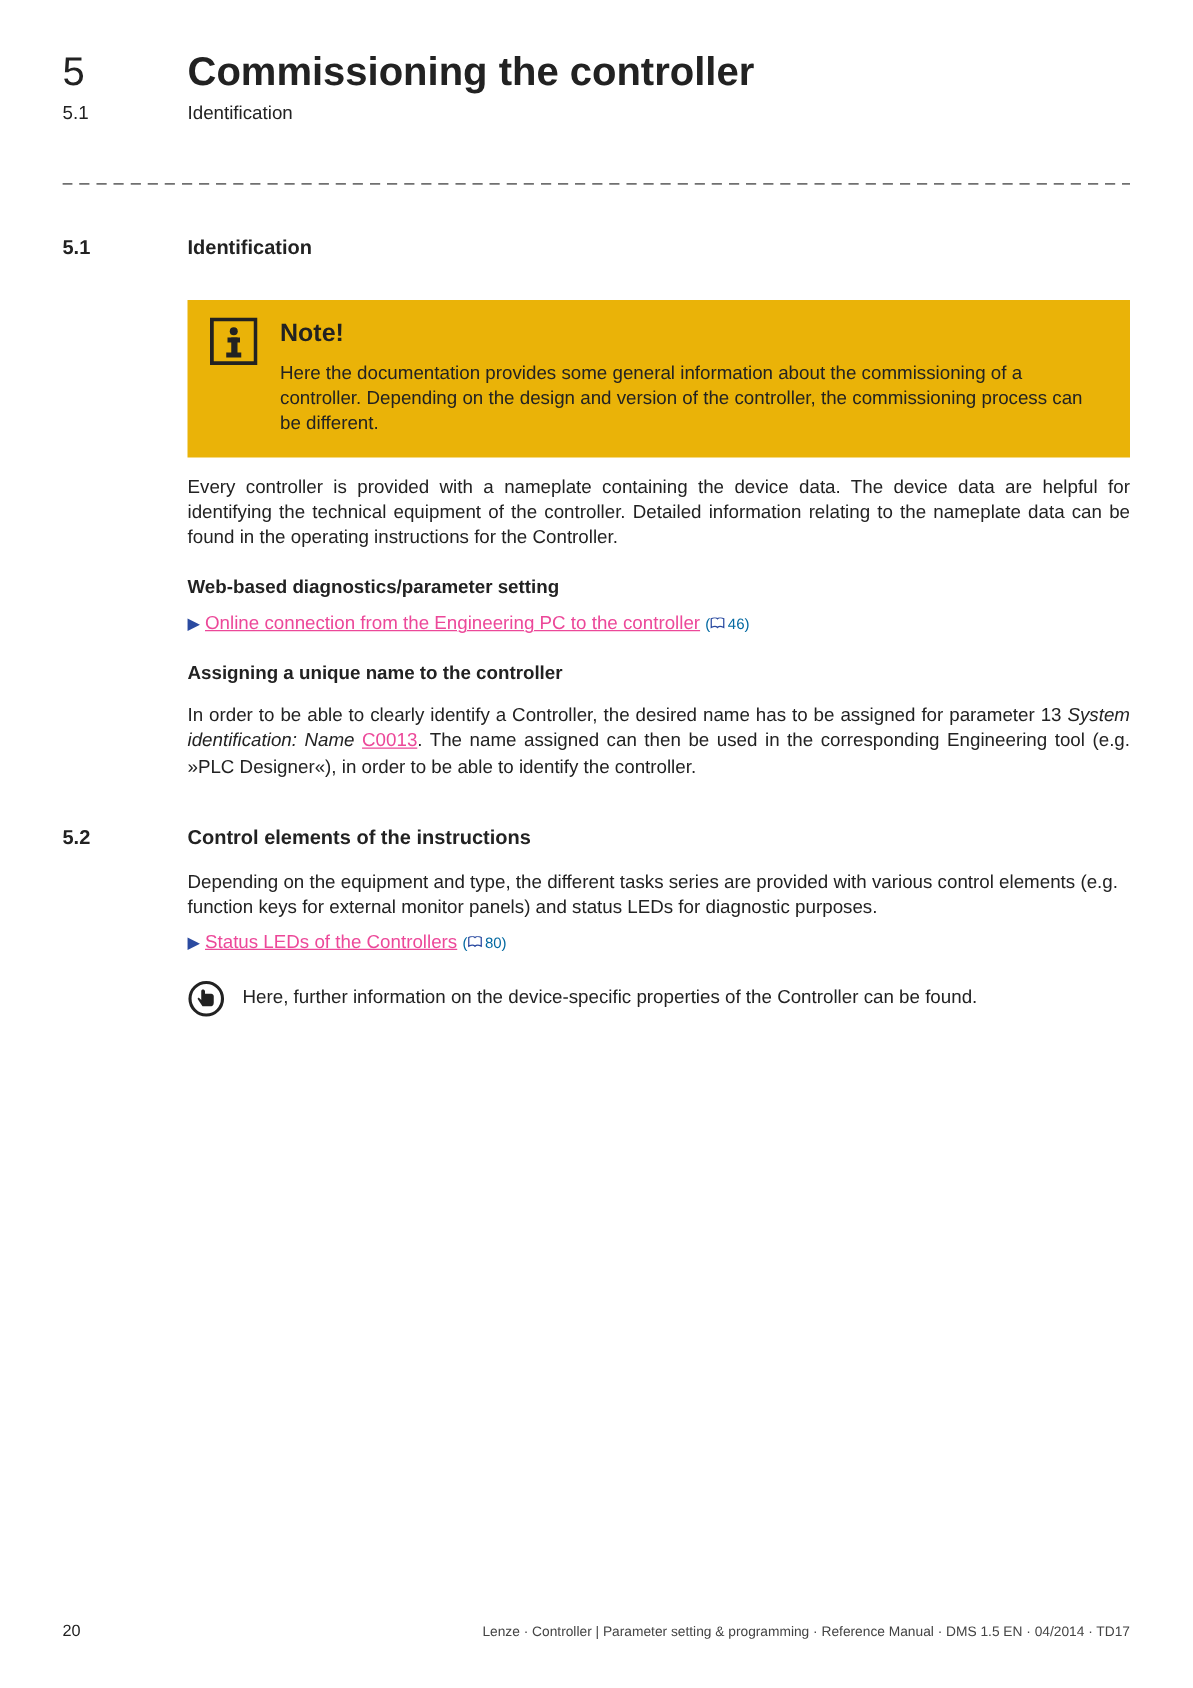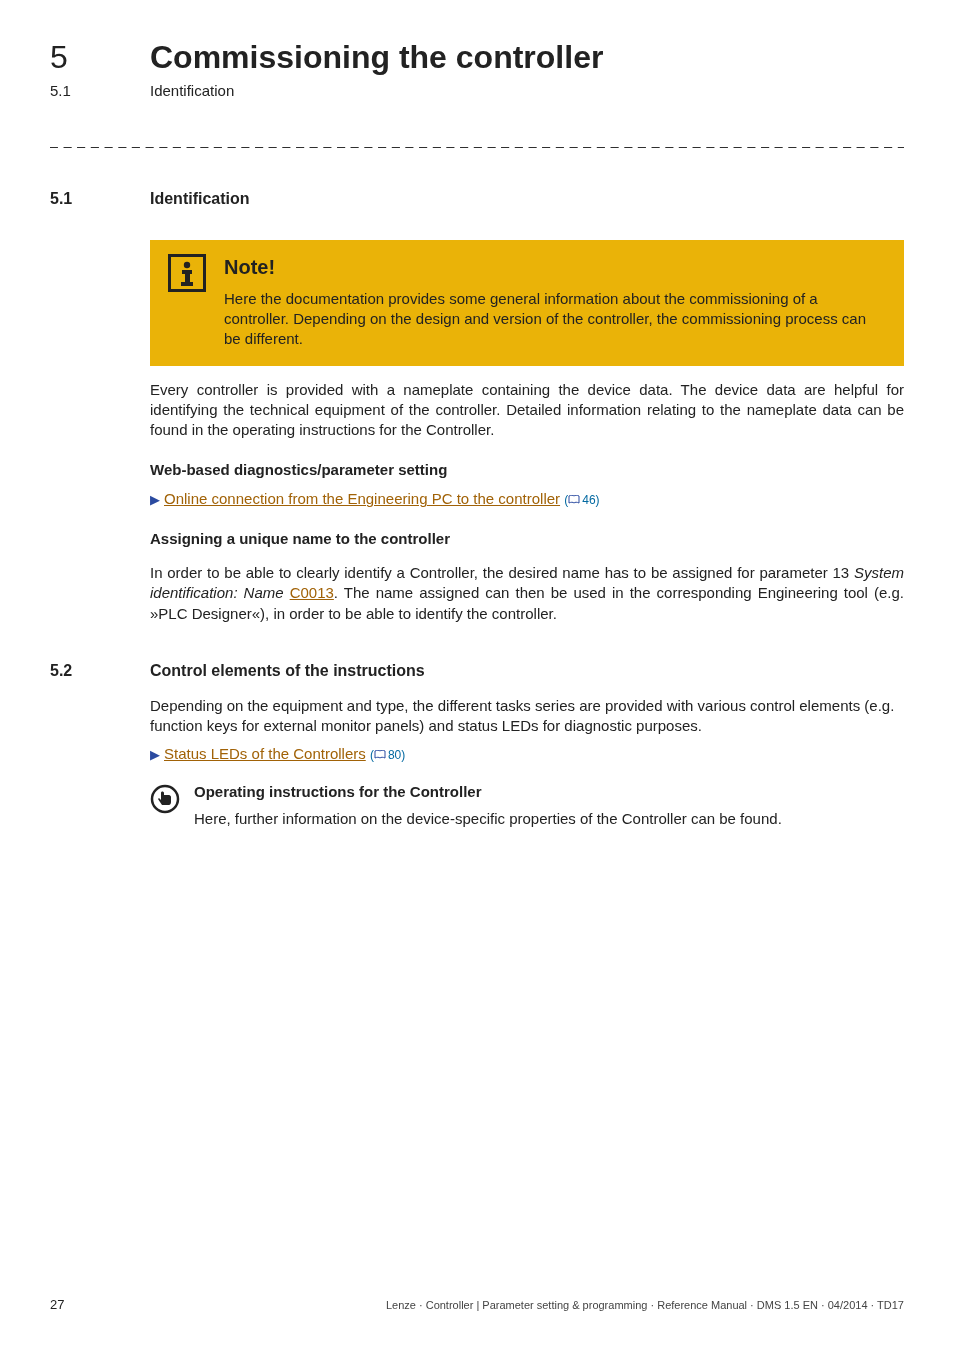--- a/index.html
+++ b/index.html
@@ -106,21 +106,21 @@
   }
   .para-justify {
     text-align: justify;
   }
   .subhead {
     margin-top: 20px;
     font-size: 15px;
     font-weight: 700;
   }
   .link {
-    color: #a16207;
+    color: #ec4899;
     text-decoration: underline;
     text-decoration-thickness: 1px;
   }
   .link-line {
     margin-top: 8px;
     font-size: 15px;
   }
   .link-line .arrow {
     color: #2a4aa0;
     margin-right: 4px;
@@ -254,23 +254,22 @@
   </div>
 
   <div class="tip-block">
     <div class="tip-icon-wrap">
       <svg width="30" height="30" viewBox="0 0 30 30">
         <circle cx="15" cy="15" r="13" fill="none" stroke="#222" stroke-width="2.5"></circle>
         <path d="M11 9 L11 16 L9 14 L8 15 L12 21 L19 21 C20 21 21 20 21 18 L21 13 C21 12 20 11 19 11 L14 11 L14 9 C14 8 13 7.5 12.5 7.5 C11.5 7.5 11 8 11 9 Z" fill="#222"></path>
       </svg>
     </div>
     <div class="tip-text-wrap">
-      <div class="tip-title">Operating instructions for the Controller</div>
       <div class="tip-body">Here, further information on the device-specific properties of the Controller can be found.</div>
     </div>
   </div>
 
   <div class="footer">
-    <span class="footer-page">27</span>
+    <span class="footer-page">20</span>
     <span>Lenze · Controller | Parameter setting &amp; programming · Reference Manual · DMS 1.5 EN · 04/2014 · TD17</span>
   </div>
 
 </div>
 
 </body></html>

